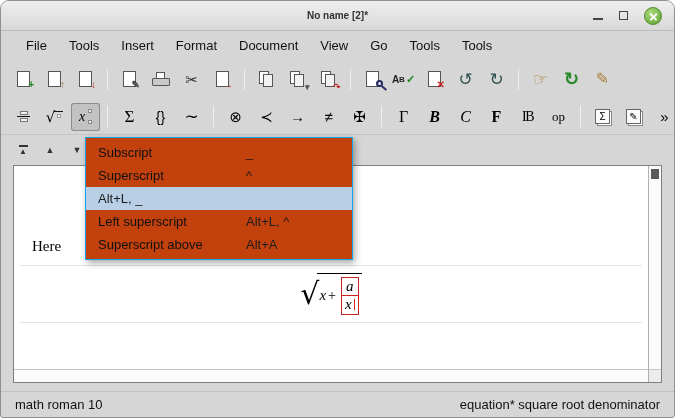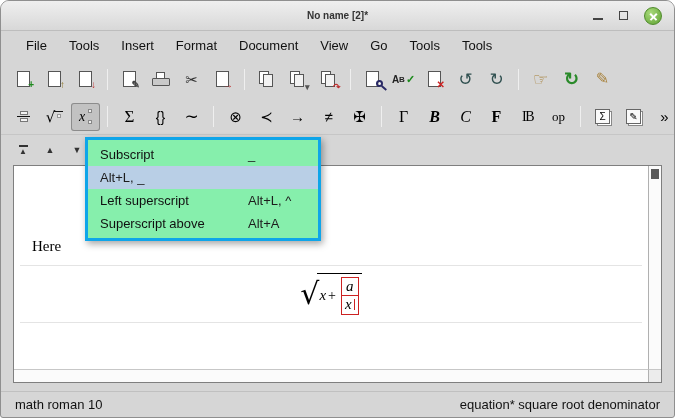--- a/index.html
+++ b/index.html
@@ -91,21 +91,21 @@
   .vscroll{position:absolute;top:0;bottom:13px;right:0;width:13px;border-left:1px solid #b0b0b0;background:#fbfbfb}
   .vthumb{position:absolute;top:3px;left:2px;width:8px;height:10px;background:#5a5a5a}
   .hscroll{position:absolute;left:0;right:13px;bottom:0;height:13px;border-top:1px solid #c7c7c7;background:#fbfbfb}
   .scorner{position:absolute;right:0;bottom:0;width:13px;height:13px;background:#ececec;border-left:1px solid #b0b0b0;border-top:1px solid #c7c7c7}
 
   
   .statusbar{flex:0 0 26px;display:flex;align-items:center;justify-content:space-between;
              padding:0 14px;font-size:13px;color:#111;border-top:1px solid #c0c0c0}
 
   
-  .dropdown{position:absolute;left:84px;top:136px;width:236px;background:#86efac;border:3px solid #0ea5e9;
+  .dropdown{position:absolute;left:84px;top:136px;width:268px;background:#c2410c;border:1px solid #0ea5e9;
             box-shadow:2px 3px 7px rgba(0,0,0,.35);z-index:50;padding:3px 0}
   .drow{height:23px;display:flex;align-items:center;padding:0 12px;font-size:13px;color:#111}
   .drow .lab{flex:0 0 148px}
   .drow .sc{color:#1d1d1d}
   .drow.selected{background:#b9cfe6}
 </style>
 </head>
 <body>
 
 <div class="window">
@@ -353,20 +353,24 @@
   <div class="statusbar">
     <span>math roman 10</span>
     <span>equation* square root denominator</span>
   </div>
 
   <div class="dropdown">
     <div class="drow">
       <span class="lab">Subscript</span>
       <span class="sc">_</span>
     </div>
+    <div class="drow">
+      <span class="lab">Superscript</span>
+      <span class="sc">^</span>
+    </div>
     <div class="drow selected">
       <span class="sc">Alt+L, _</span>
     </div>
     <div class="drow">
       <span class="lab">Left superscript</span>
       <span class="sc">Alt+L, ^</span>
     </div>
     <div class="drow">
       <span class="lab">Superscript above</span>
       <span class="sc">Alt+A</span>

